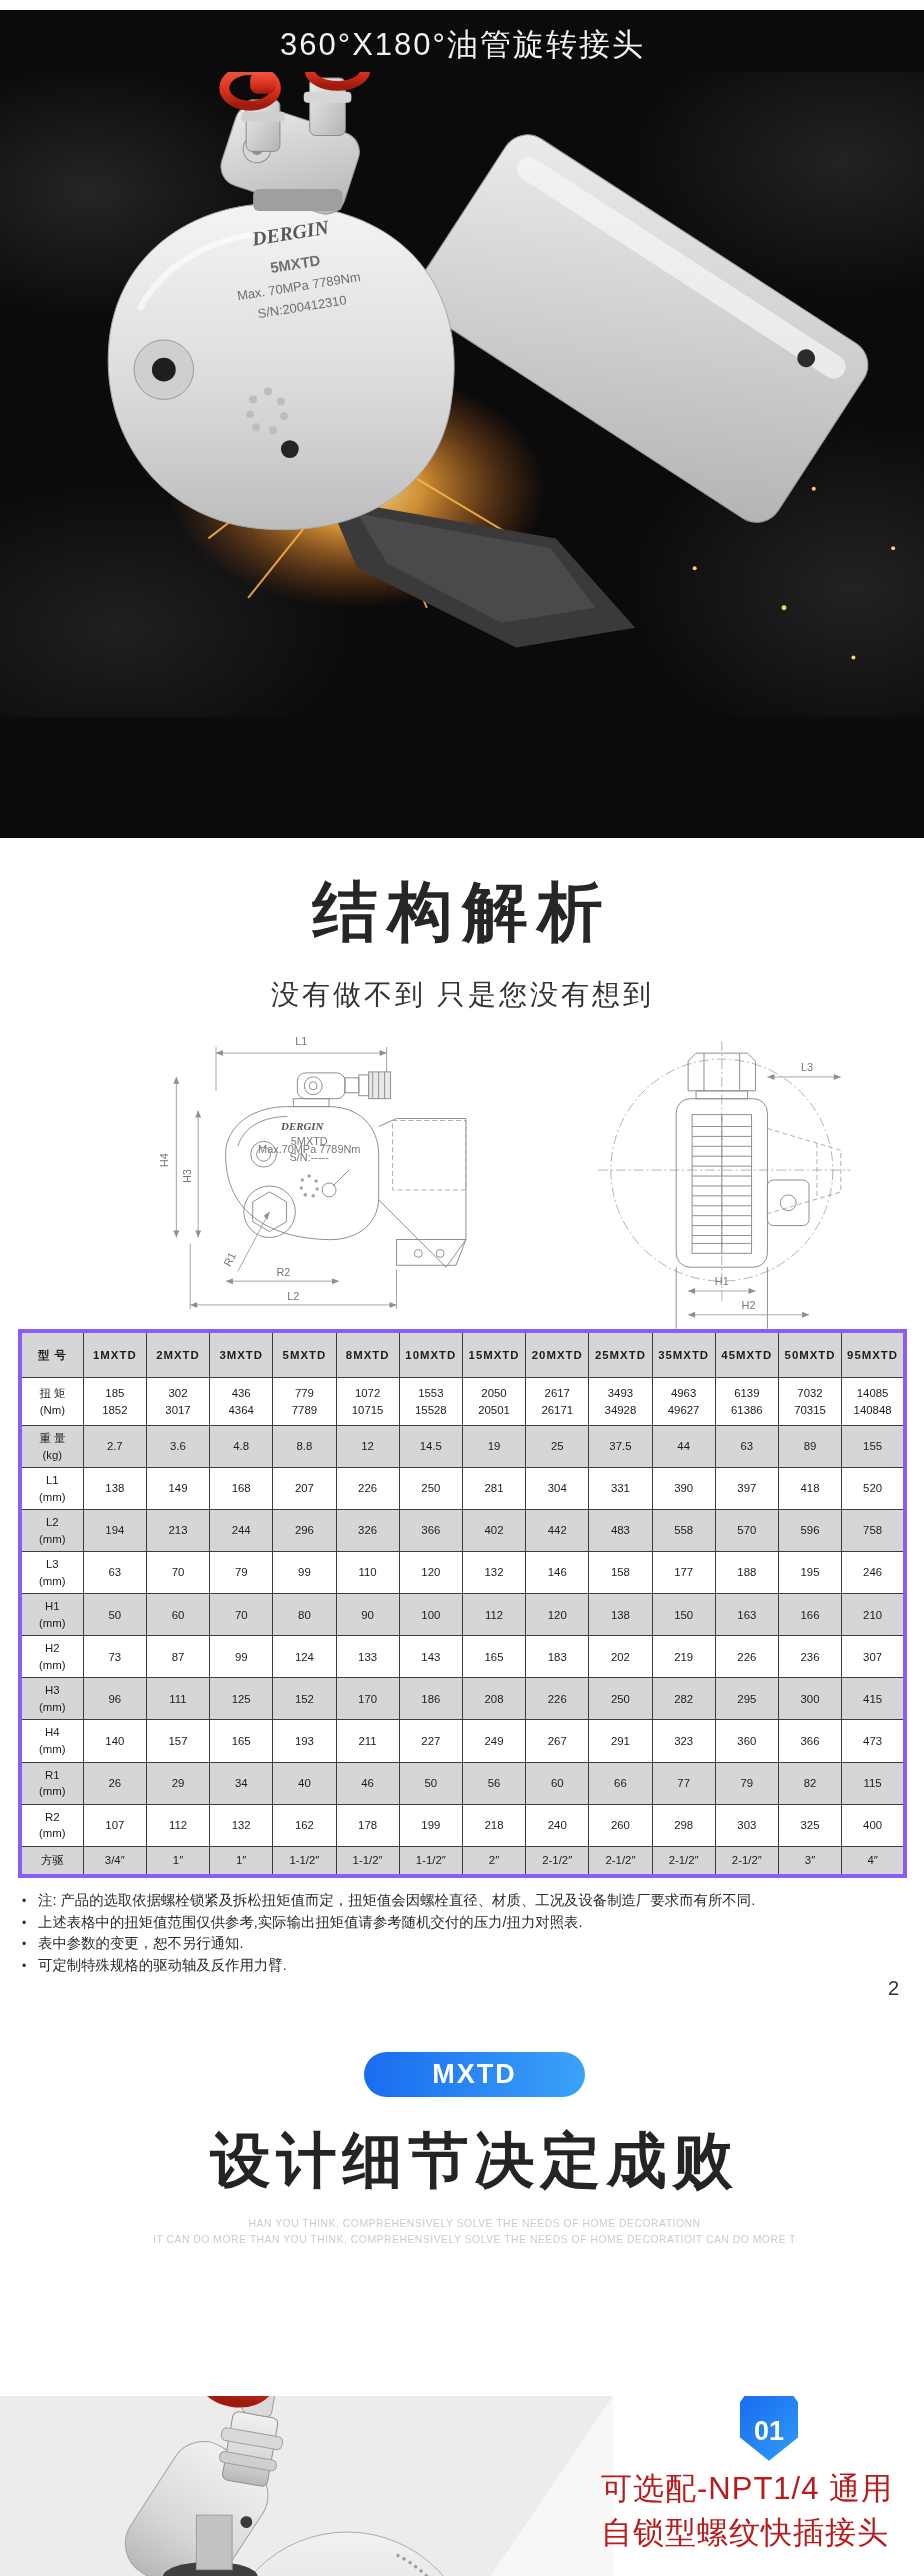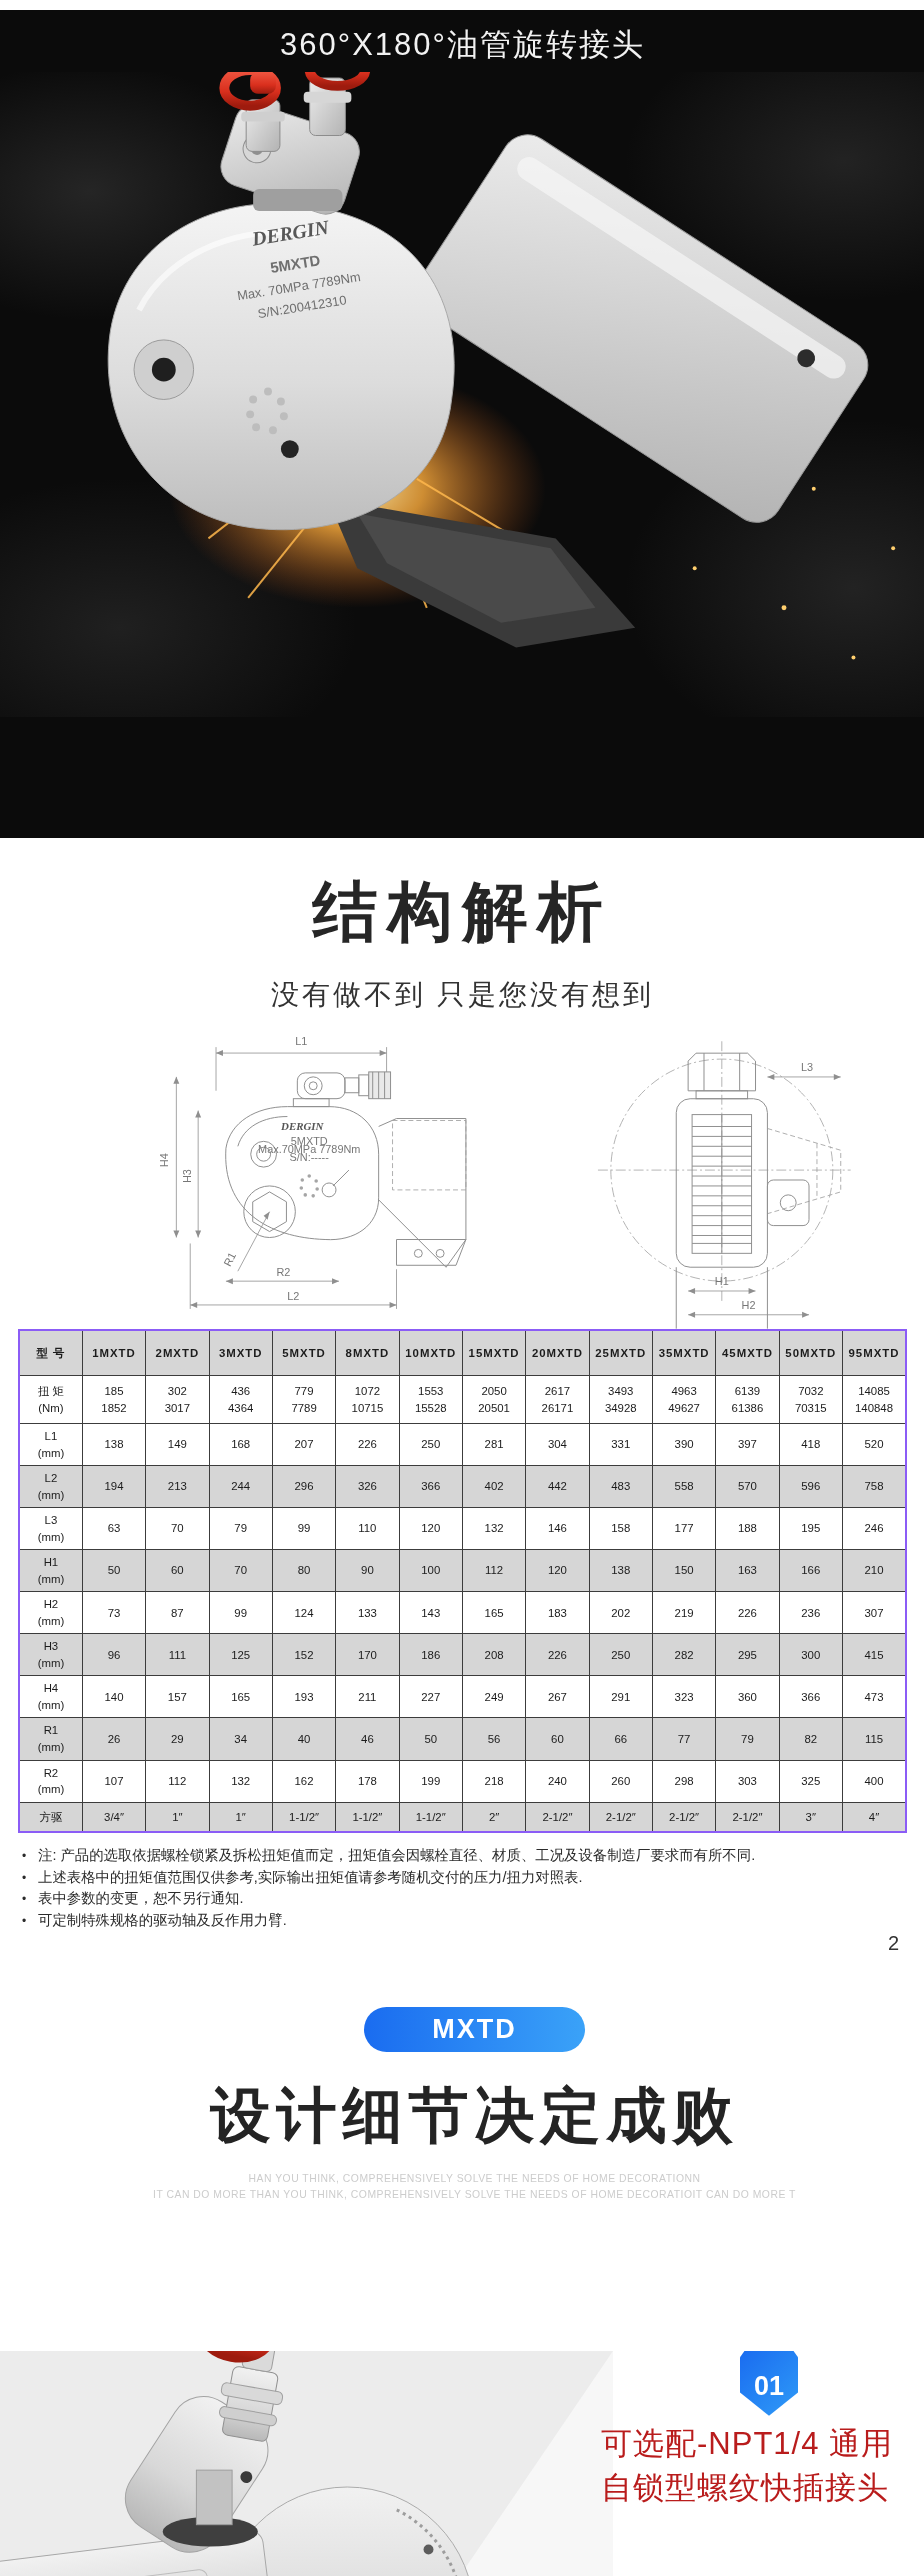--- a/index.html
+++ b/index.html
@@ -24,21 +24,21 @@
   .drawings{height:298px;display:flex;align-items:flex-start;background:#fff;}
   .drawings svg{display:block;}
   .cad-stroke{stroke:#8f8f8f;fill:none;stroke-width:1;}
   .cad-dim{stroke:#8f8f8f;fill:none;stroke-width:.8;}
   .cad-text{fill:#777;font-size:11px;font-family:"Liberation Sans",sans-serif;}
   .cad-dash{stroke:#9a9a9a;fill:none;stroke-width:.8;stroke-dasharray:5 3;}
   .cad-dashdot{stroke:#a0a0a0;fill:none;stroke-width:.8;stroke-dasharray:10 3 2 3;}
 
   
   .table-wrap{margin:0 18px;}
-  table.spec{width:100%;border-collapse:collapse;table-layout:fixed;border:2px solid #8b5cf6;}
+  table.spec{width:100%;border-collapse:collapse;table-layout:fixed;border:4px solid #8b5cf6;}
   table.spec th,table.spec td{border:1px solid #3c3c3c;text-align:center;vertical-align:middle;
     font-size:11.4px;color:#1c1c1c;padding:4px 1px;white-space:pre-line;line-height:1.45;}
   table.spec thead th{height:36px;font-weight:700;letter-spacing:1px;}
   table.spec tbody th{font-weight:400;}
   table.spec tr.gray th,table.spec tr.gray td{background:#d6d6d6;}
   table.spec thead tr{background:#d6d6d6;}
   table.spec tbody tr{height:30px;}
   table.spec tbody tr.tall{height:48px;}
 
   
@@ -356,20 +356,37 @@
 34928</td>
           <td>4963
 49627</td>
           <td>6139
 61386</td>
           <td>7032
 70315</td>
           <td>14085
 140848</td>
         </tr>
+        <tr class="gray">
+          <th>重 量
+(kg)</th>
+          <td>2.7</td>
+          <td>3.6</td>
+          <td>4.8</td>
+          <td>8.8</td>
+          <td>12</td>
+          <td>14.5</td>
+          <td>19</td>
+          <td>25</td>
+          <td>37.5</td>
+          <td>44</td>
+          <td>63</td>
+          <td>89</td>
+          <td>155</td>
+        </tr>
         <tr>
           <th>L1
 (mm)</th>
           <td>138</td>
           <td>149</td>
           <td>168</td>
           <td>207</td>
           <td>226</td>
           <td>250</td>
           <td>281</td>

